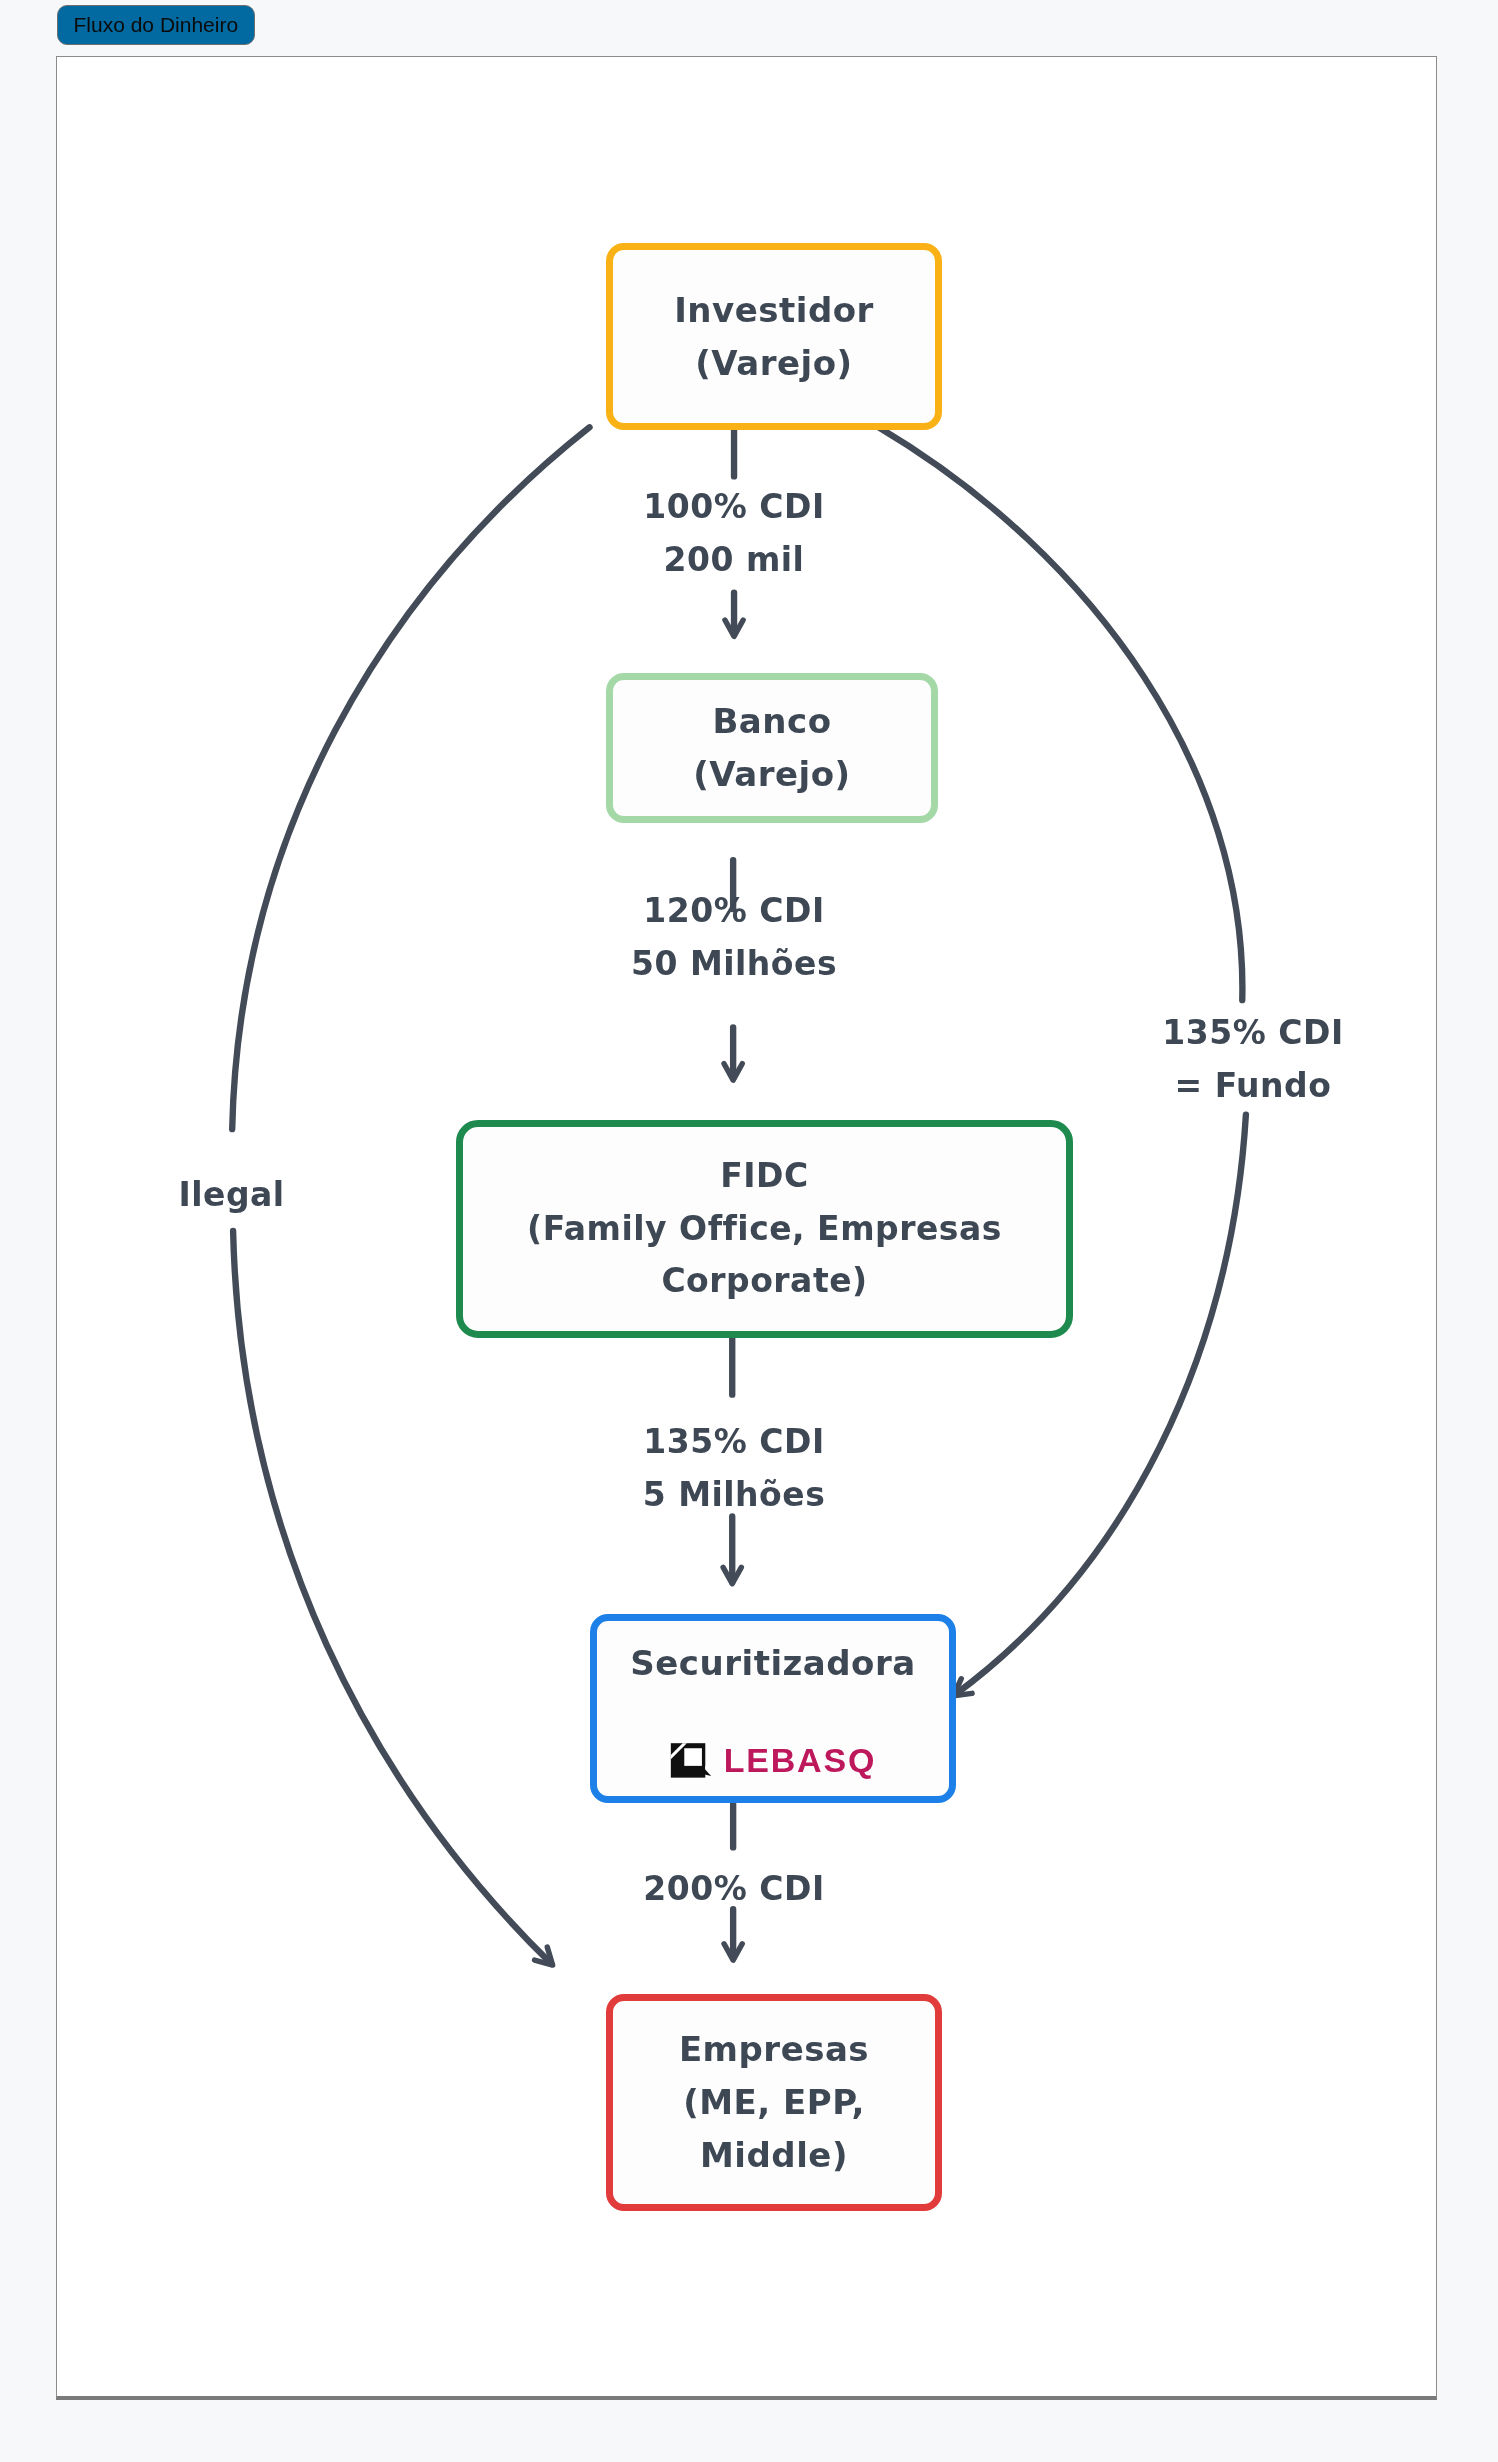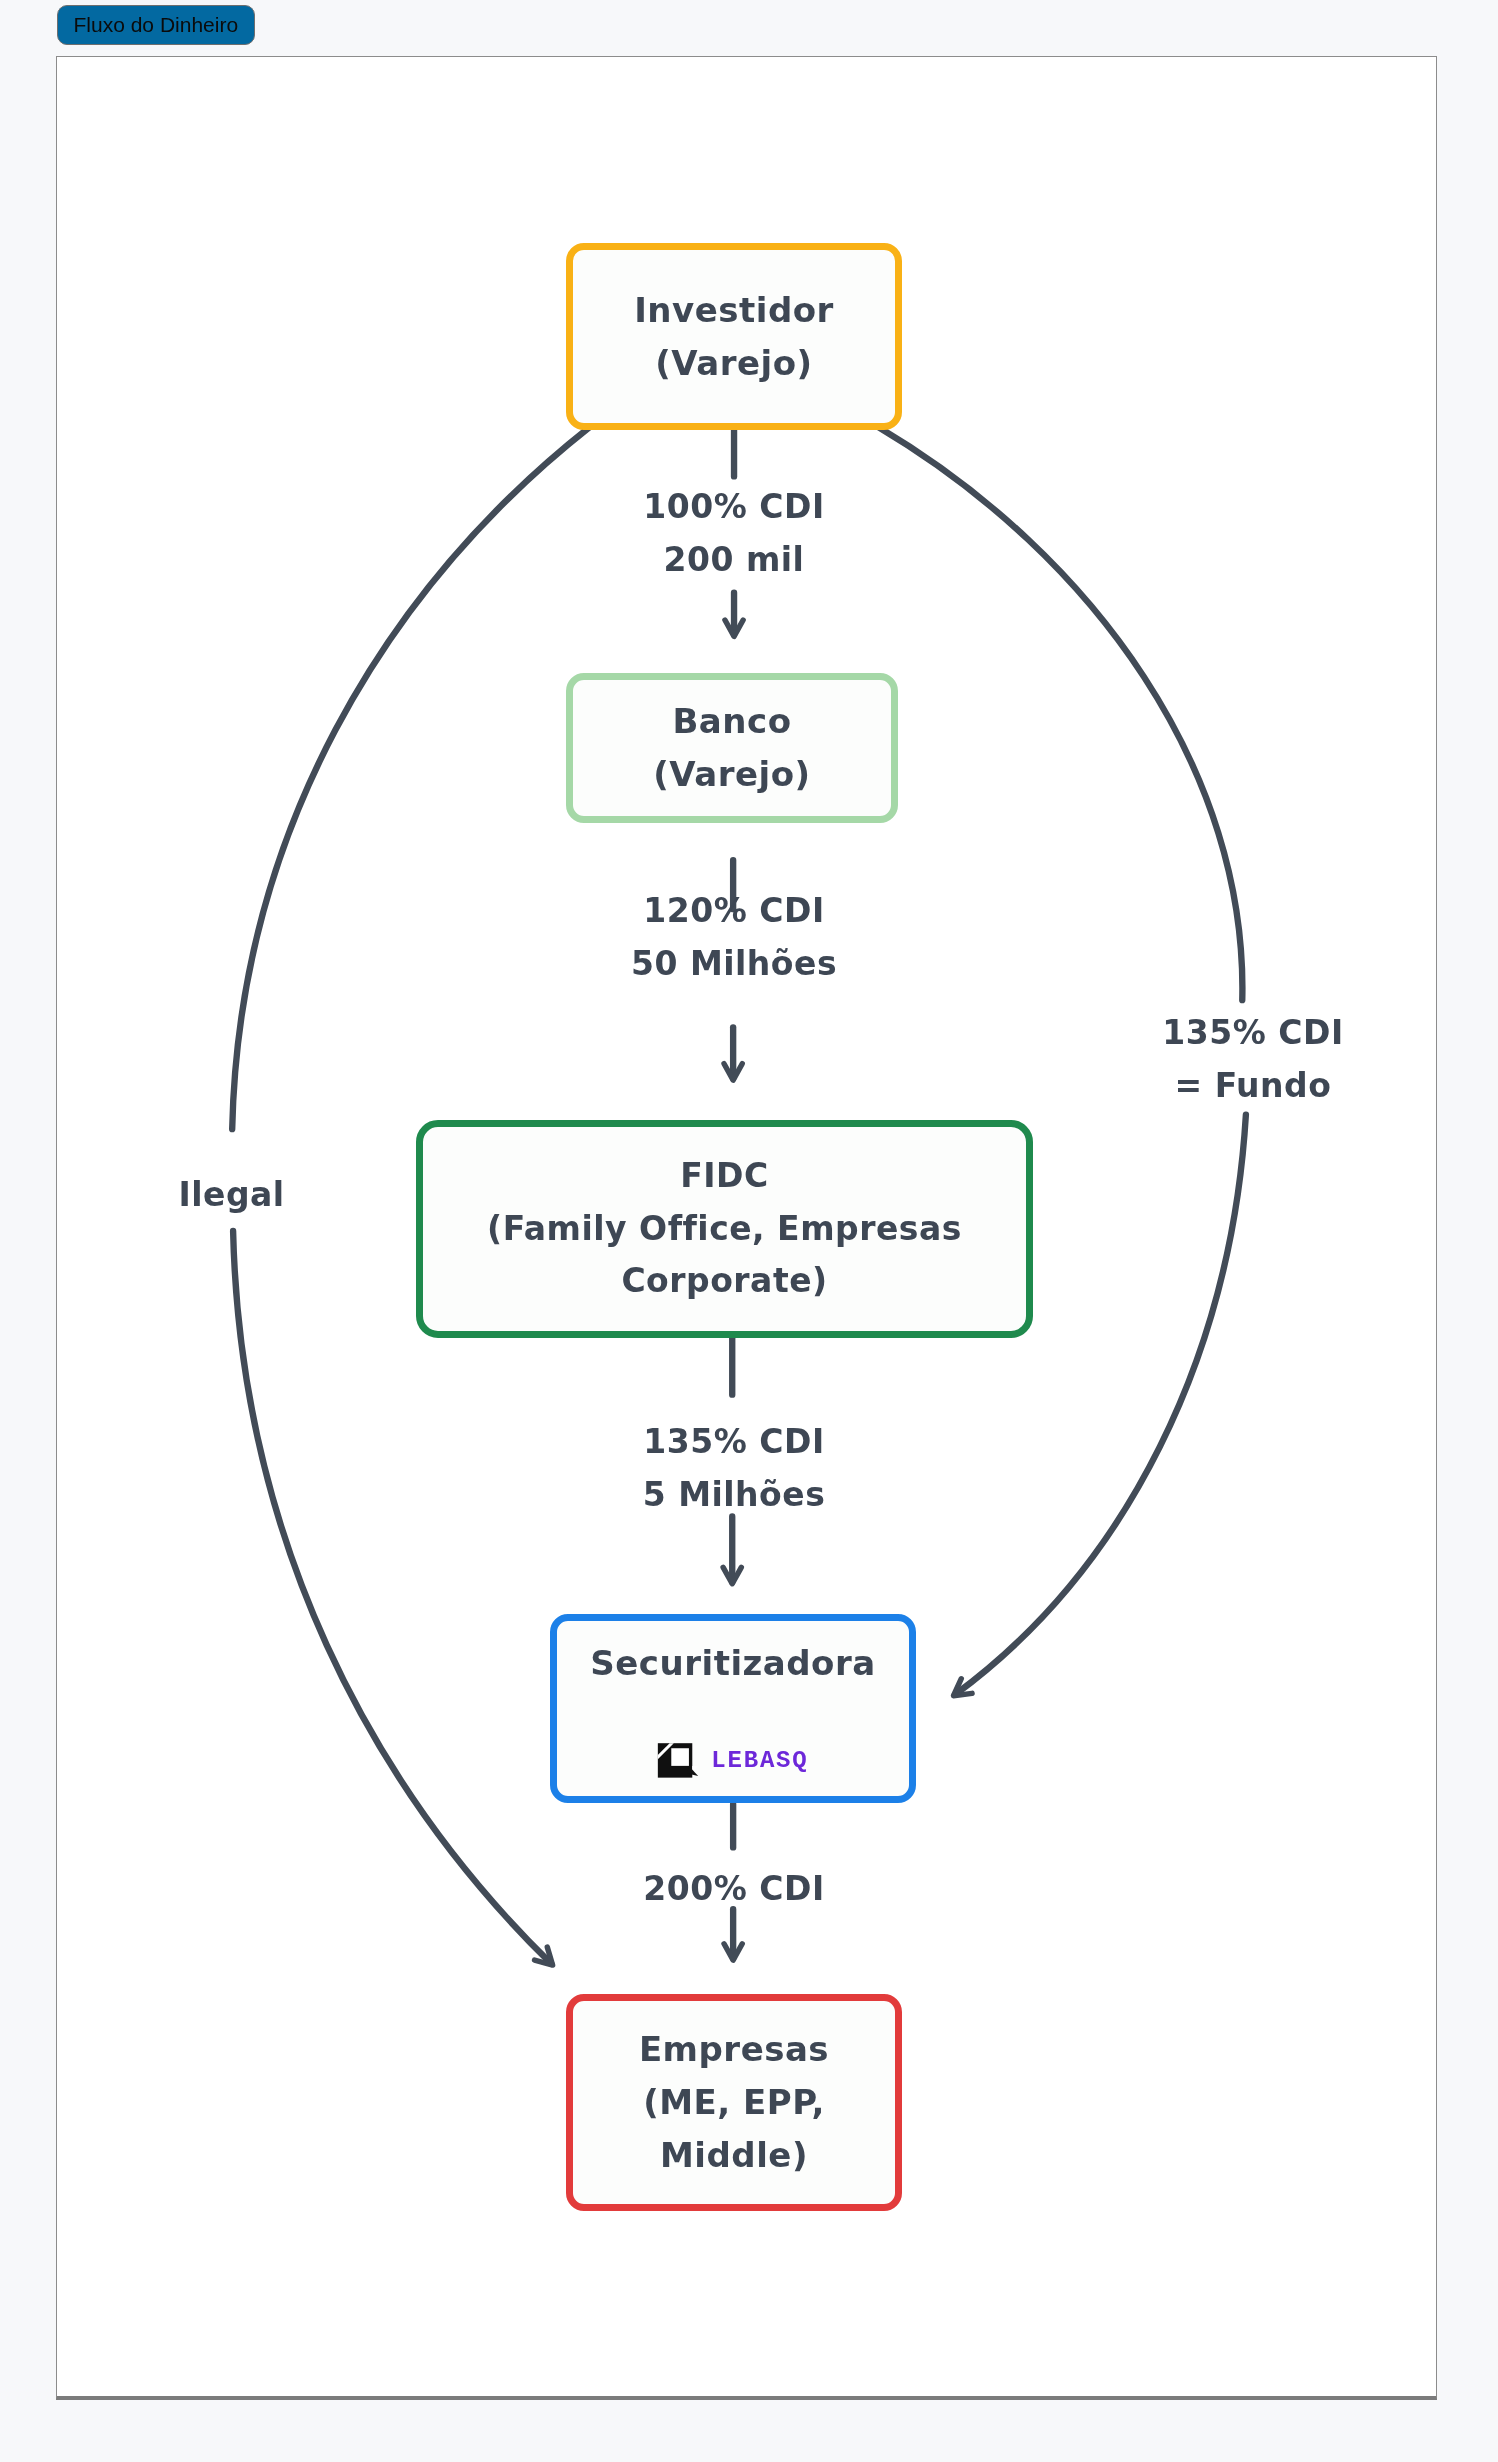--- a/index.html
+++ b/index.html
@@ -22,35 +22,36 @@
     box-sizing:border-box;
   }
   svg.wires{position:absolute;left:0;top:0;z-index:1;pointer-events:none;}
   .edge-path{stroke:var(--stroke,#424B57);stroke-width:7;fill:none;
     stroke-linecap:round;stroke-linejoin:round;}
   .node{
     position:absolute;z-index:2;box-sizing:border-box;
     background:var(--node-bg,#fcfdfc);border-radius:18px;
     display:flex;flex-direction:column;align-items:center;justify-content:center;
     text-align:center;
+    margin-left:40px;
   }
   .node-label{
     white-space:pre-line;font-weight:700;font-size:34px;line-height:1.55;
     color:var(--text,#3E4754);letter-spacing:0.5px;
   }
   .node-investidor{left:566px;top:243px;width:336px;height:187px;border:7.3px solid var(--amber,#F9B115);}
   .node-banco{left:566px;top:673px;width:332px;height:150px;border:7.3px solid var(--green-light,#A5D8A7);}
   .node-fidc{left:416px;top:1120px;width:617px;height:218px;border:7.3px solid var(--green,#1F8A4D);border-radius:22px;}
   .node-fidc .node-label{font-size:33px;line-height:1.6;}
   .node-securitizadora{left:550px;top:1614px;width:366px;height:189px;border:7.3px solid var(--blue,#1C80E8);gap:36px;}
   .node-empresas{left:566px;top:1994px;width:336px;height:217px;border:7.3px solid var(--red,#E23B3B);}
   .logo-row{display:flex;align-items:center;gap:11.8px;margin-top:14.5px;}
   .logo-text{
-    font-size:24px;font-weight:600;letter-spacing:1.8px;color:#6d28d9;
-    font-family:Liberation Mono, monospace;
+    font-size:34px;font-weight:600;letter-spacing:1.8px;color:#be185d;
+    font-family:Liberation Sans, sans-serif;
   }
   .edge-label{
     position:absolute;z-index:2;text-align:center;white-space:pre-line;
     font-weight:700;font-size:33px;line-height:1.62;
     color:var(--text,#3E4754);letter-spacing:0.5px;
   }
   .lbl-e1{left:543px;top:480px;width:382px;}
   .lbl-e2{left:543px;top:884px;width:382px;}
   .lbl-e3{left:543px;top:1415px;width:382px;}
   .lbl-e4{left:543px;top:1862px;width:382px;}

